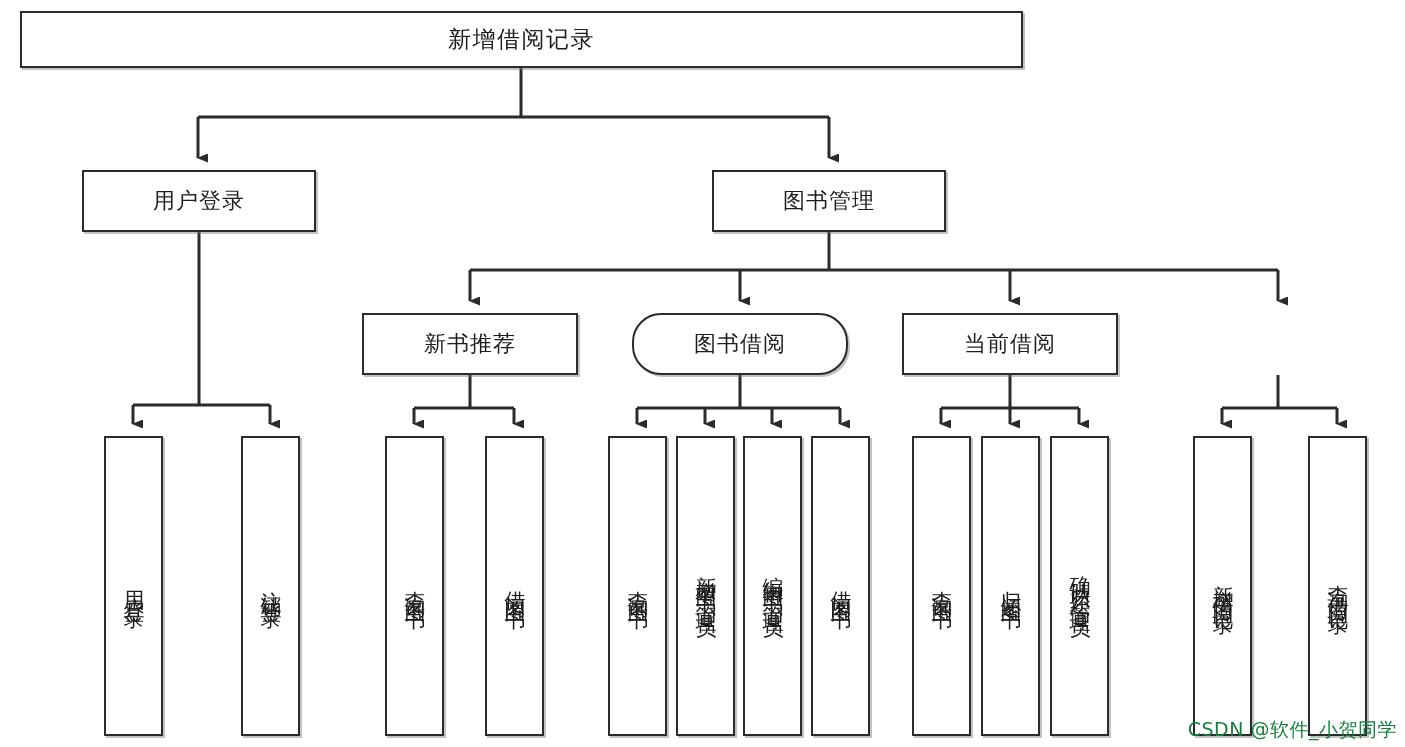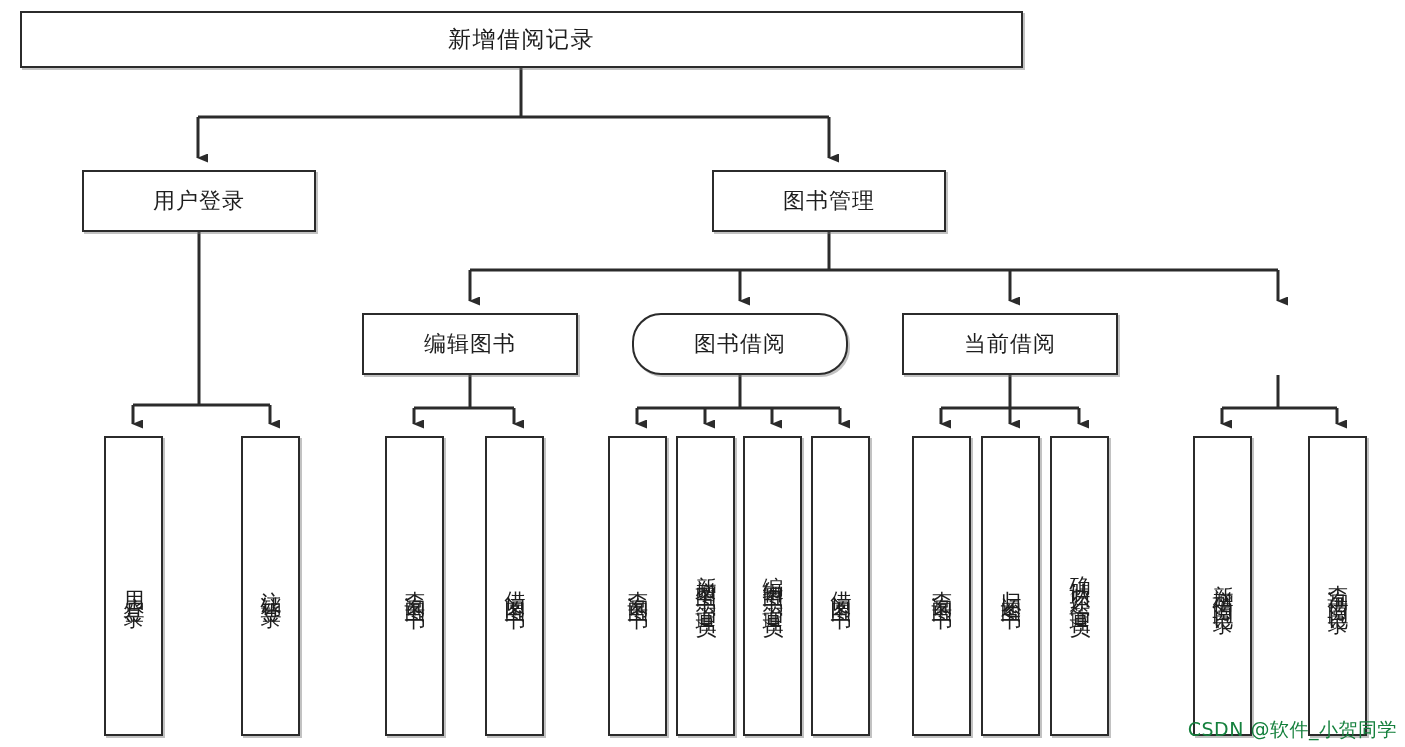--- a/index.html
+++ b/index.html
@@ -141,21 +141,21 @@
 
   <div class="node h" style="left:82px; top:170px; width:234px; height:62px;">
     <span class="node-label">用户登录</span>
   </div>
 
   <div class="node h" style="left:712px; top:170px; width:234px; height:62px;">
     <span class="node-label">图书管理</span>
   </div>
 
   <div class="node h" style="left:362px; top:313px; width:216px; height:62px;">
-    <span class="node-label">编辑图书</span>
+    <span class="node-label">新书推荐</span>
   </div>
 
   <div class="node h" style="left:632px; top:313px; width:216px; height:62px;border-radius:29px;">
     <span class="node-label">图书借阅</span>
   </div>
 
   <div class="node h" style="left:902px; top:313px; width:216px; height:62px;">
     <span class="node-label">当前借阅</span>
   </div>
 

